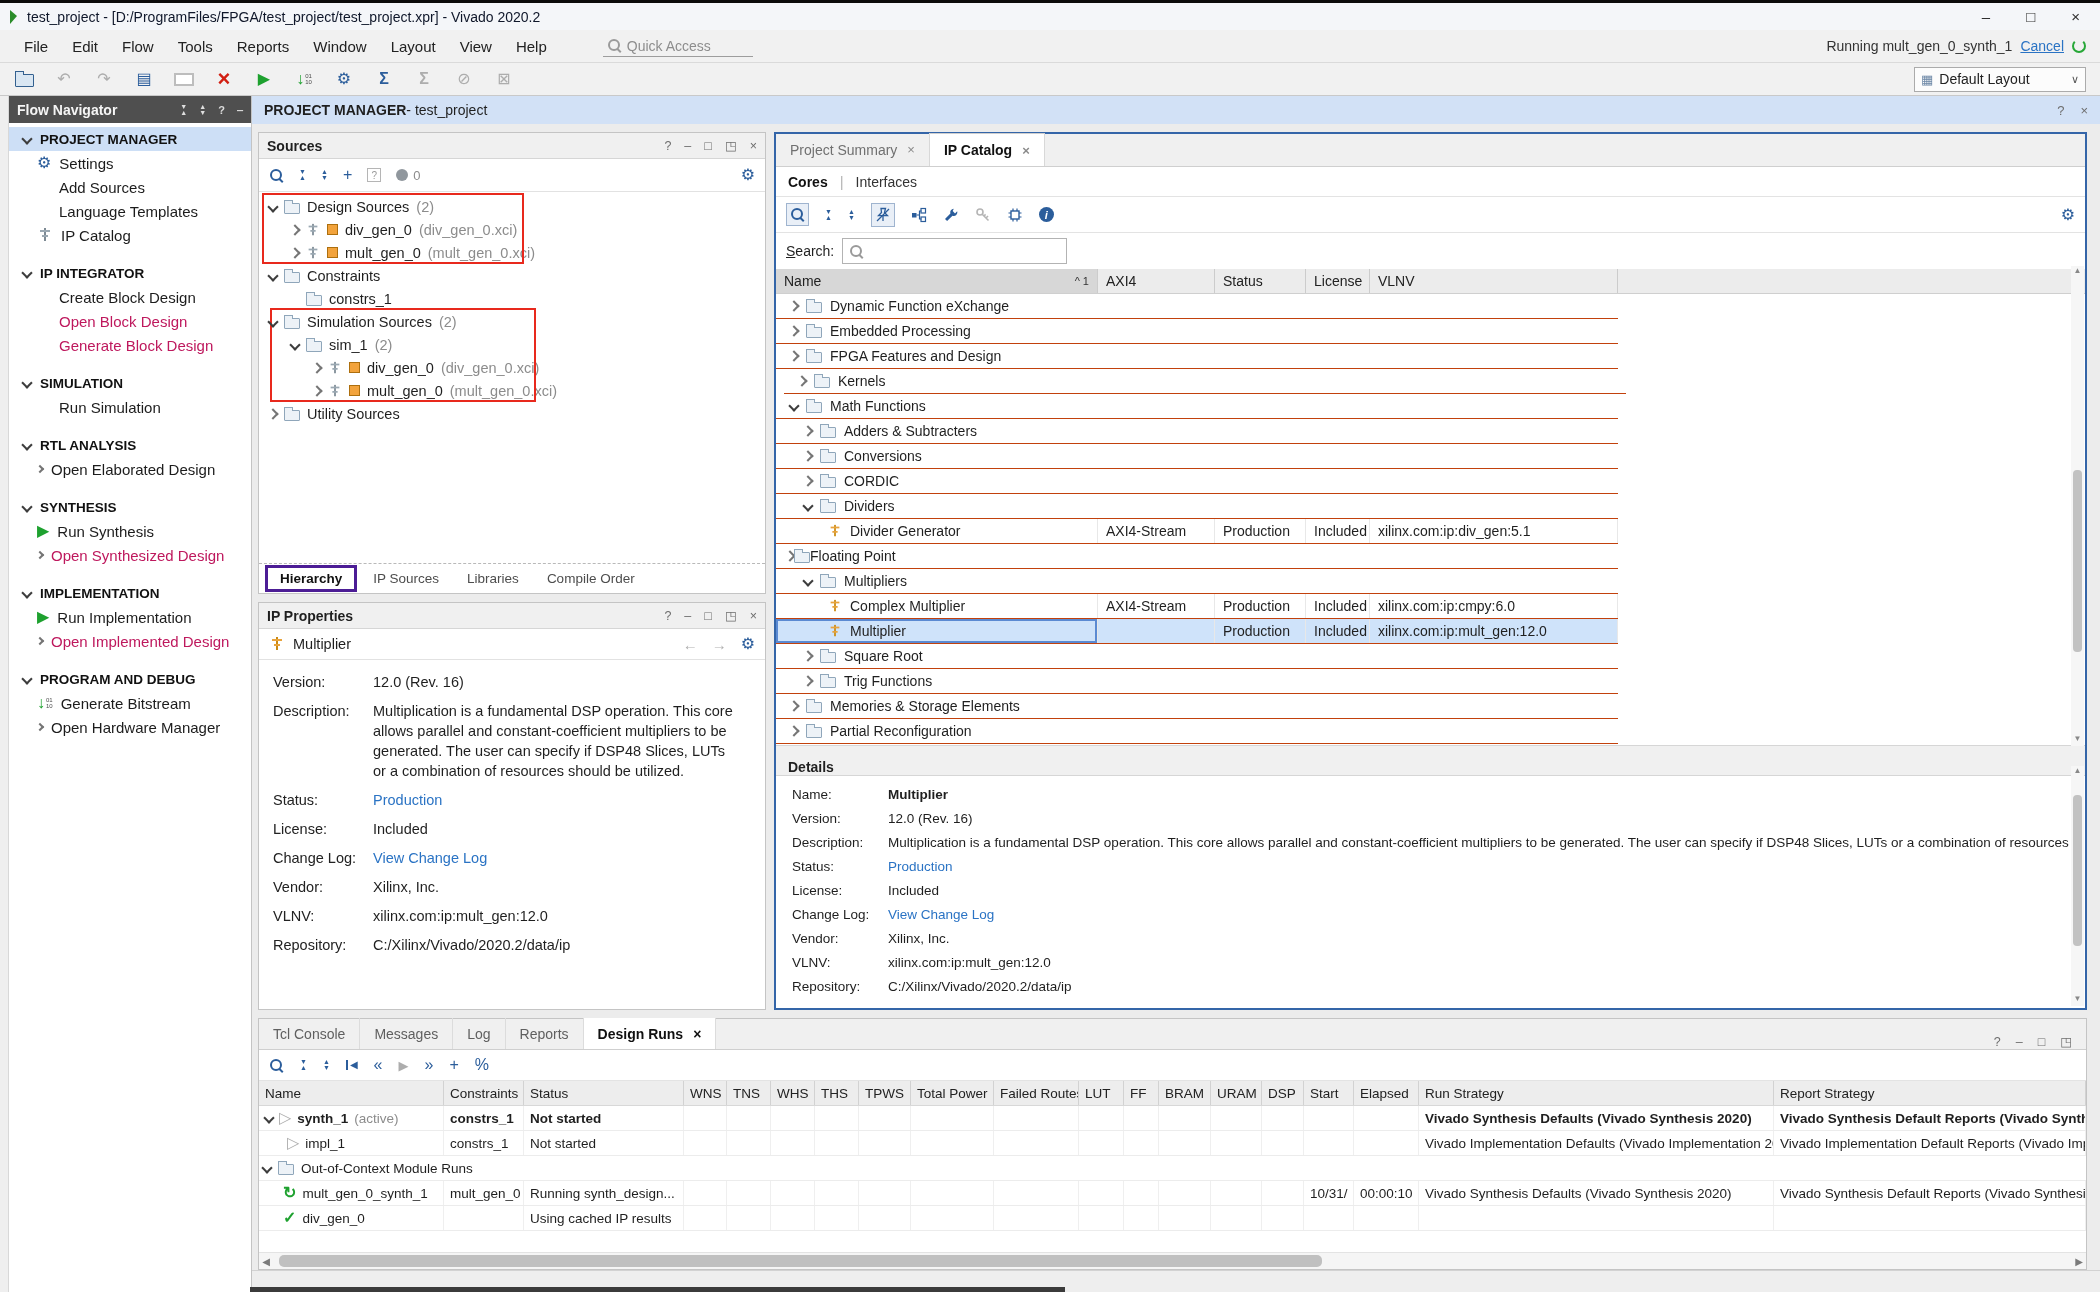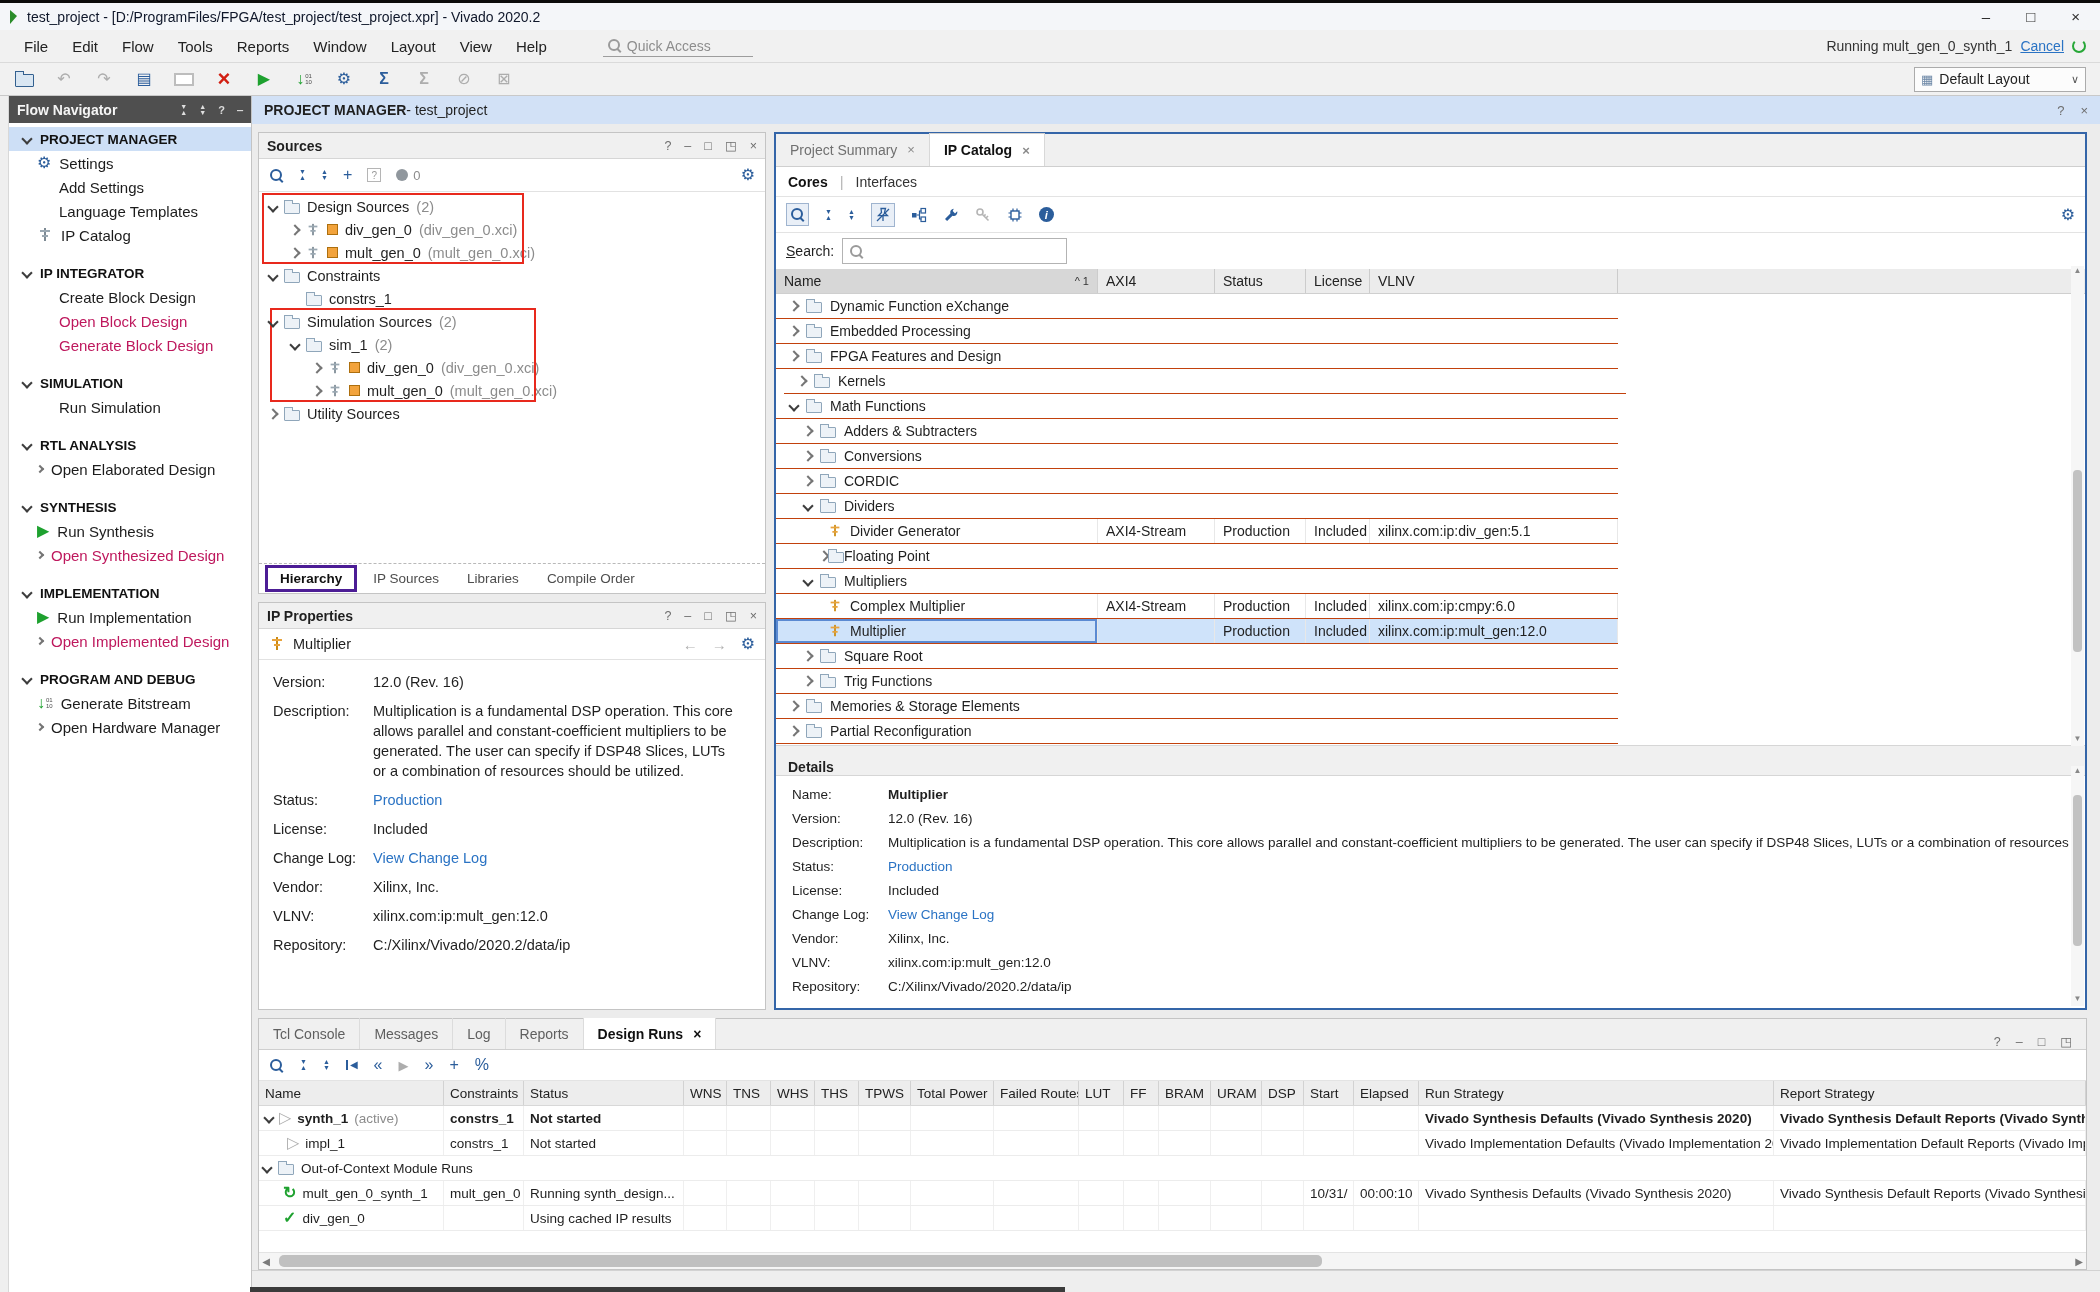--- a/index.html
+++ b/index.html
@@ -279,21 +279,21 @@
           <div class="fn-section">
             <div class="fn-sec-row sel">
               <span class="chev exp"></span>
               <span>PROJECT MANAGER</span>
             </div>
             <div class="fn-item">
               <span class="ic g c-blue">⚙</span>
               <span class="lbl">Settings</span>
             </div>
             <div class="fn-item noicon">
-              <span class="lbl">Add Settings</span>
+              <span class="lbl">Add Sources</span>
             </div>
             <div class="fn-item noicon">
               <span class="lbl">Language Templates</span>
             </div>
             <div class="fn-item">
               <svg viewBox="0 0 16 16" class="mini ">
                 <rect x="7" y="1" width="2" height="13" fill="#7d8a94"></rect>
                 <rect x="3" y="3" width="10" height="2" fill="#9aa8b2"></rect>
                 <rect x="5" y="8" width="6" height="2" fill="#9aa8b2"></rect>
               </svg>
@@ -718,21 +718,21 @@
                       <rect x="5" y="8" width="6" height="2" fill="#e8a33c"></rect>
                     </svg>
                     <span>Divider Generator</span>
                   </span>
                 </div>
                 <div class="cat-cell">AXI4-Stream</div>
                 <div class="cat-cell">Production</div>
                 <div class="cat-cell">Included</div>
                 <div class="cat-cell">xilinx.com:ip:div_gen:5.1</div>
               </div>
-              <div class="cat-row" style="padding-left: 44px; gap: 0;">
+              <div class="cat-row" style="padding-left: 10px; gap: 0;">
                 <span class="chev"></span>
                 <span class="ic-folder"></span>
                 <span>Floating Point</span>
               </div>
               <div class="cat-row" style="padding-left: 28px; gap: 8px;">
                 <span class="chev exp"></span>
                 <span class="ic-folder"></span>
                 <span>Multipliers</span>
               </div>
               <div class="cat-row leaf">

